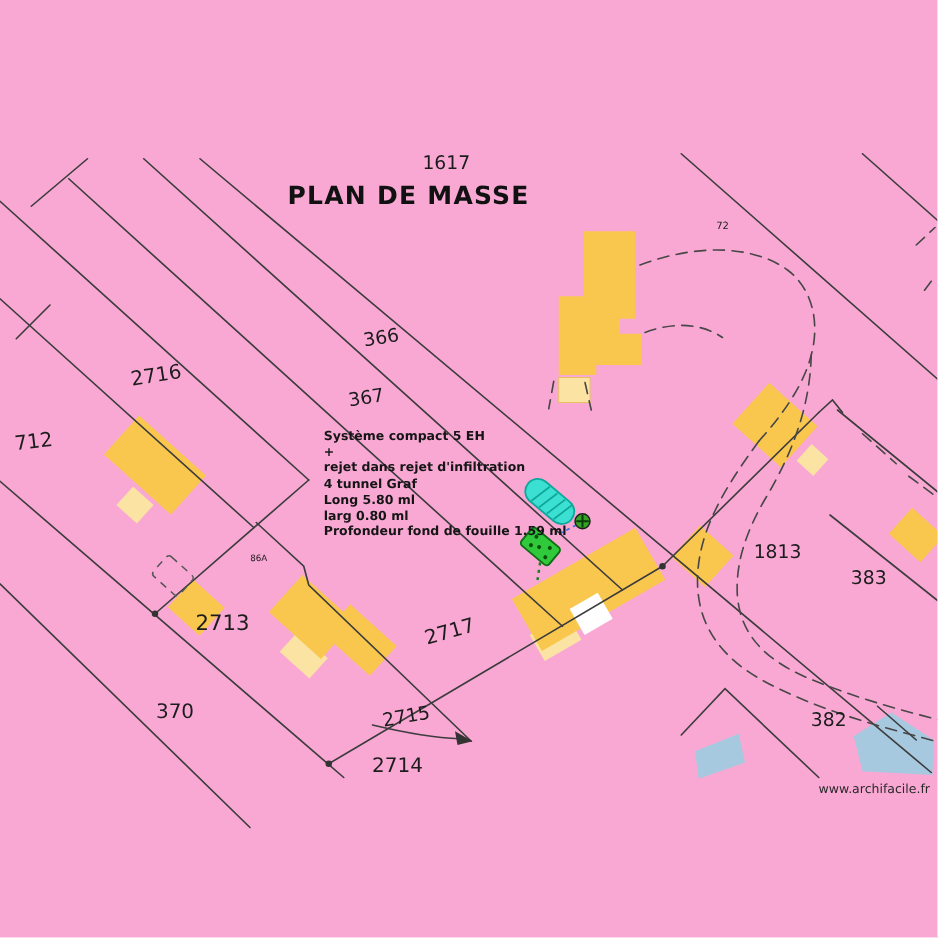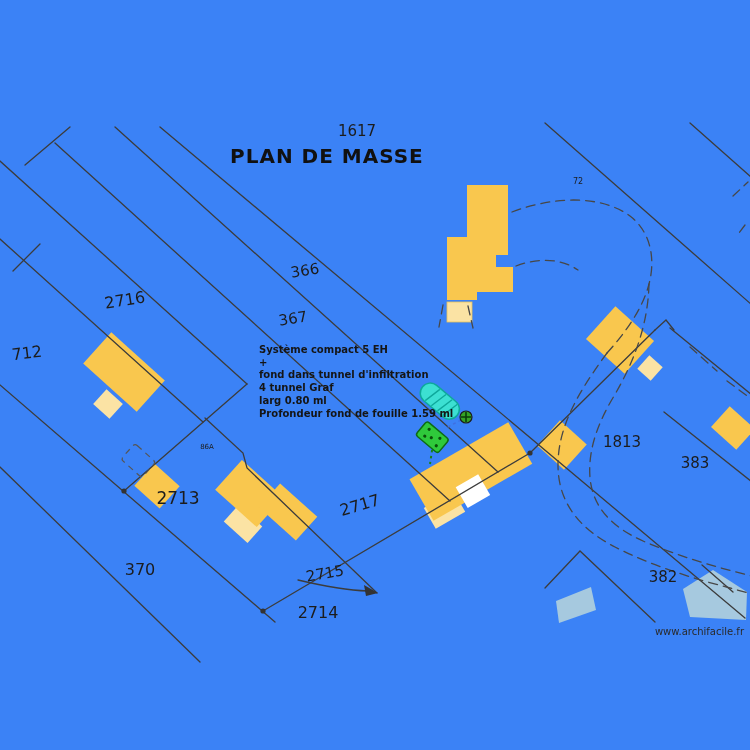--- a/index.html
+++ b/index.html
@@ -1,16 +1,16 @@
 <!DOCTYPE html>
 <html><head>
 <meta charset="utf-8">
 <style>
   html,body{margin:0;padding:0;background:#fff;}
-  #canvas{position:relative;width:750px;height:750px;background:#3b82f6;overflow:hidden;
+  #canvas{position:relative;width:750px;height:750px;background:#f9a8d4;overflow:hidden;
           font-family:"DejaVu Sans","Liberation Sans",sans-serif;}
   #plan-svg{position:absolute;left:0;top:0;}
   .overlay{position:absolute;color:#111;}
   #title{left:230px;top:144px;font-size:20px;font-weight:bold;letter-spacing:1px;white-space:nowrap;}
   #annotation{left:259px;top:344px;font-size:10px;font-weight:bold;line-height:12.7px;white-space:nowrap;color:#151515;}
   #watermark{right:6px;top:626px;font-size:10px;color:#2a2a2a;}
   .parcel-label{fill:#1c1c1c;font-family:"DejaVu Sans","Liberation Sans",sans-serif;font-weight:500;}
   .ln{stroke:#3c3c3c;stroke-width:1.3;fill:none;stroke-linecap:round;}
   .dash{stroke:#474747;stroke-width:1.3;fill:none;stroke-dasharray:9 6;stroke-linecap:round;}
   .bld{fill:#F9C74E;}
@@ -160,19 +160,20 @@
         <text class="parcel-label" font-size="15" text-anchor="middle" dominant-baseline="middle" transform="translate(622,442) rotate(0)">1813</text>
         <text class="parcel-label" font-size="15" text-anchor="middle" dominant-baseline="middle" transform="translate(695,463) rotate(0)">383</text>
         <text class="parcel-label" font-size="15" text-anchor="middle" dominant-baseline="middle" transform="translate(663,577) rotate(0)">382</text>
       </g>
   </svg>
 
   <div id="title" class="overlay">PLAN DE MASSE</div>
   <div id="annotation" class="overlay">
       <div>Système compact 5 EH</div>
       <div>+</div>
-      <div>fond dans tunnel d'infiltration</div>
+      <div>rejet dans rejet d'infiltration</div>
       <div>4 tunnel Graf</div>
+      <div>Long 5.80 ml</div>
       <div>larg 0.80 ml</div>
       <div>Profondeur fond de fouille 1.59 ml</div>
     </div>
   <div id="watermark" class="overlay">www.archifacile.fr</div>
 </div>
 
 </body></html>

